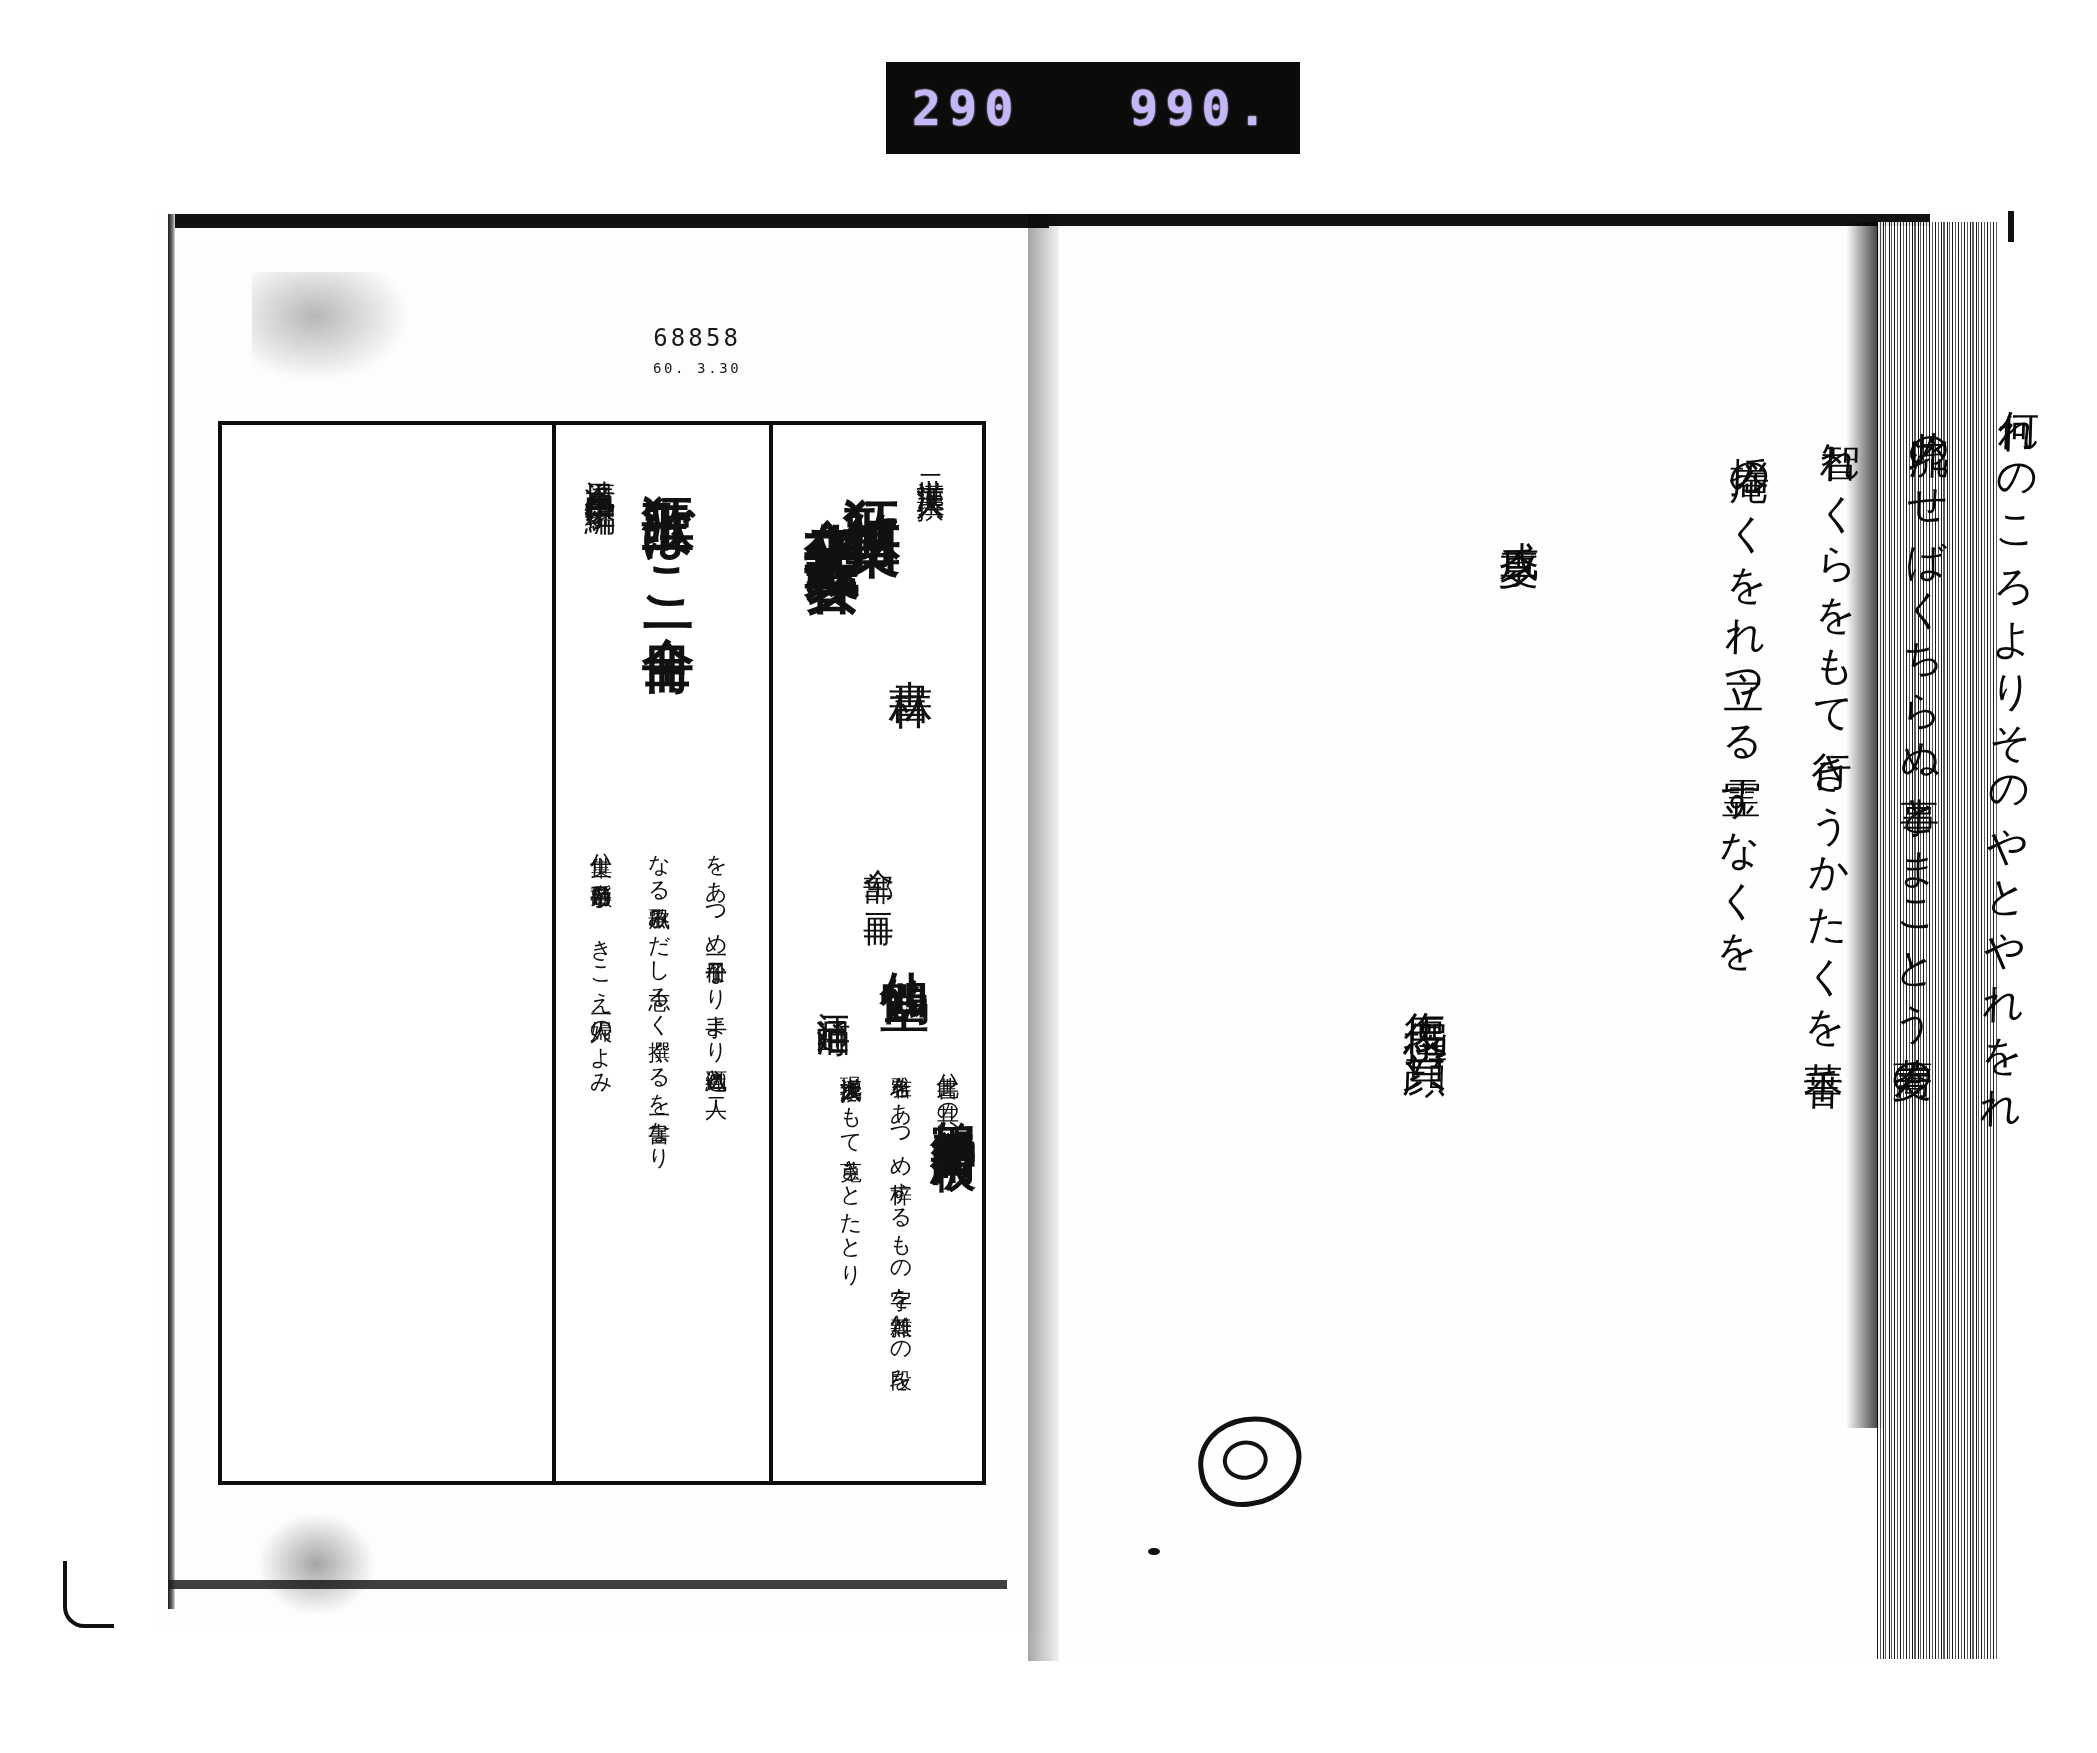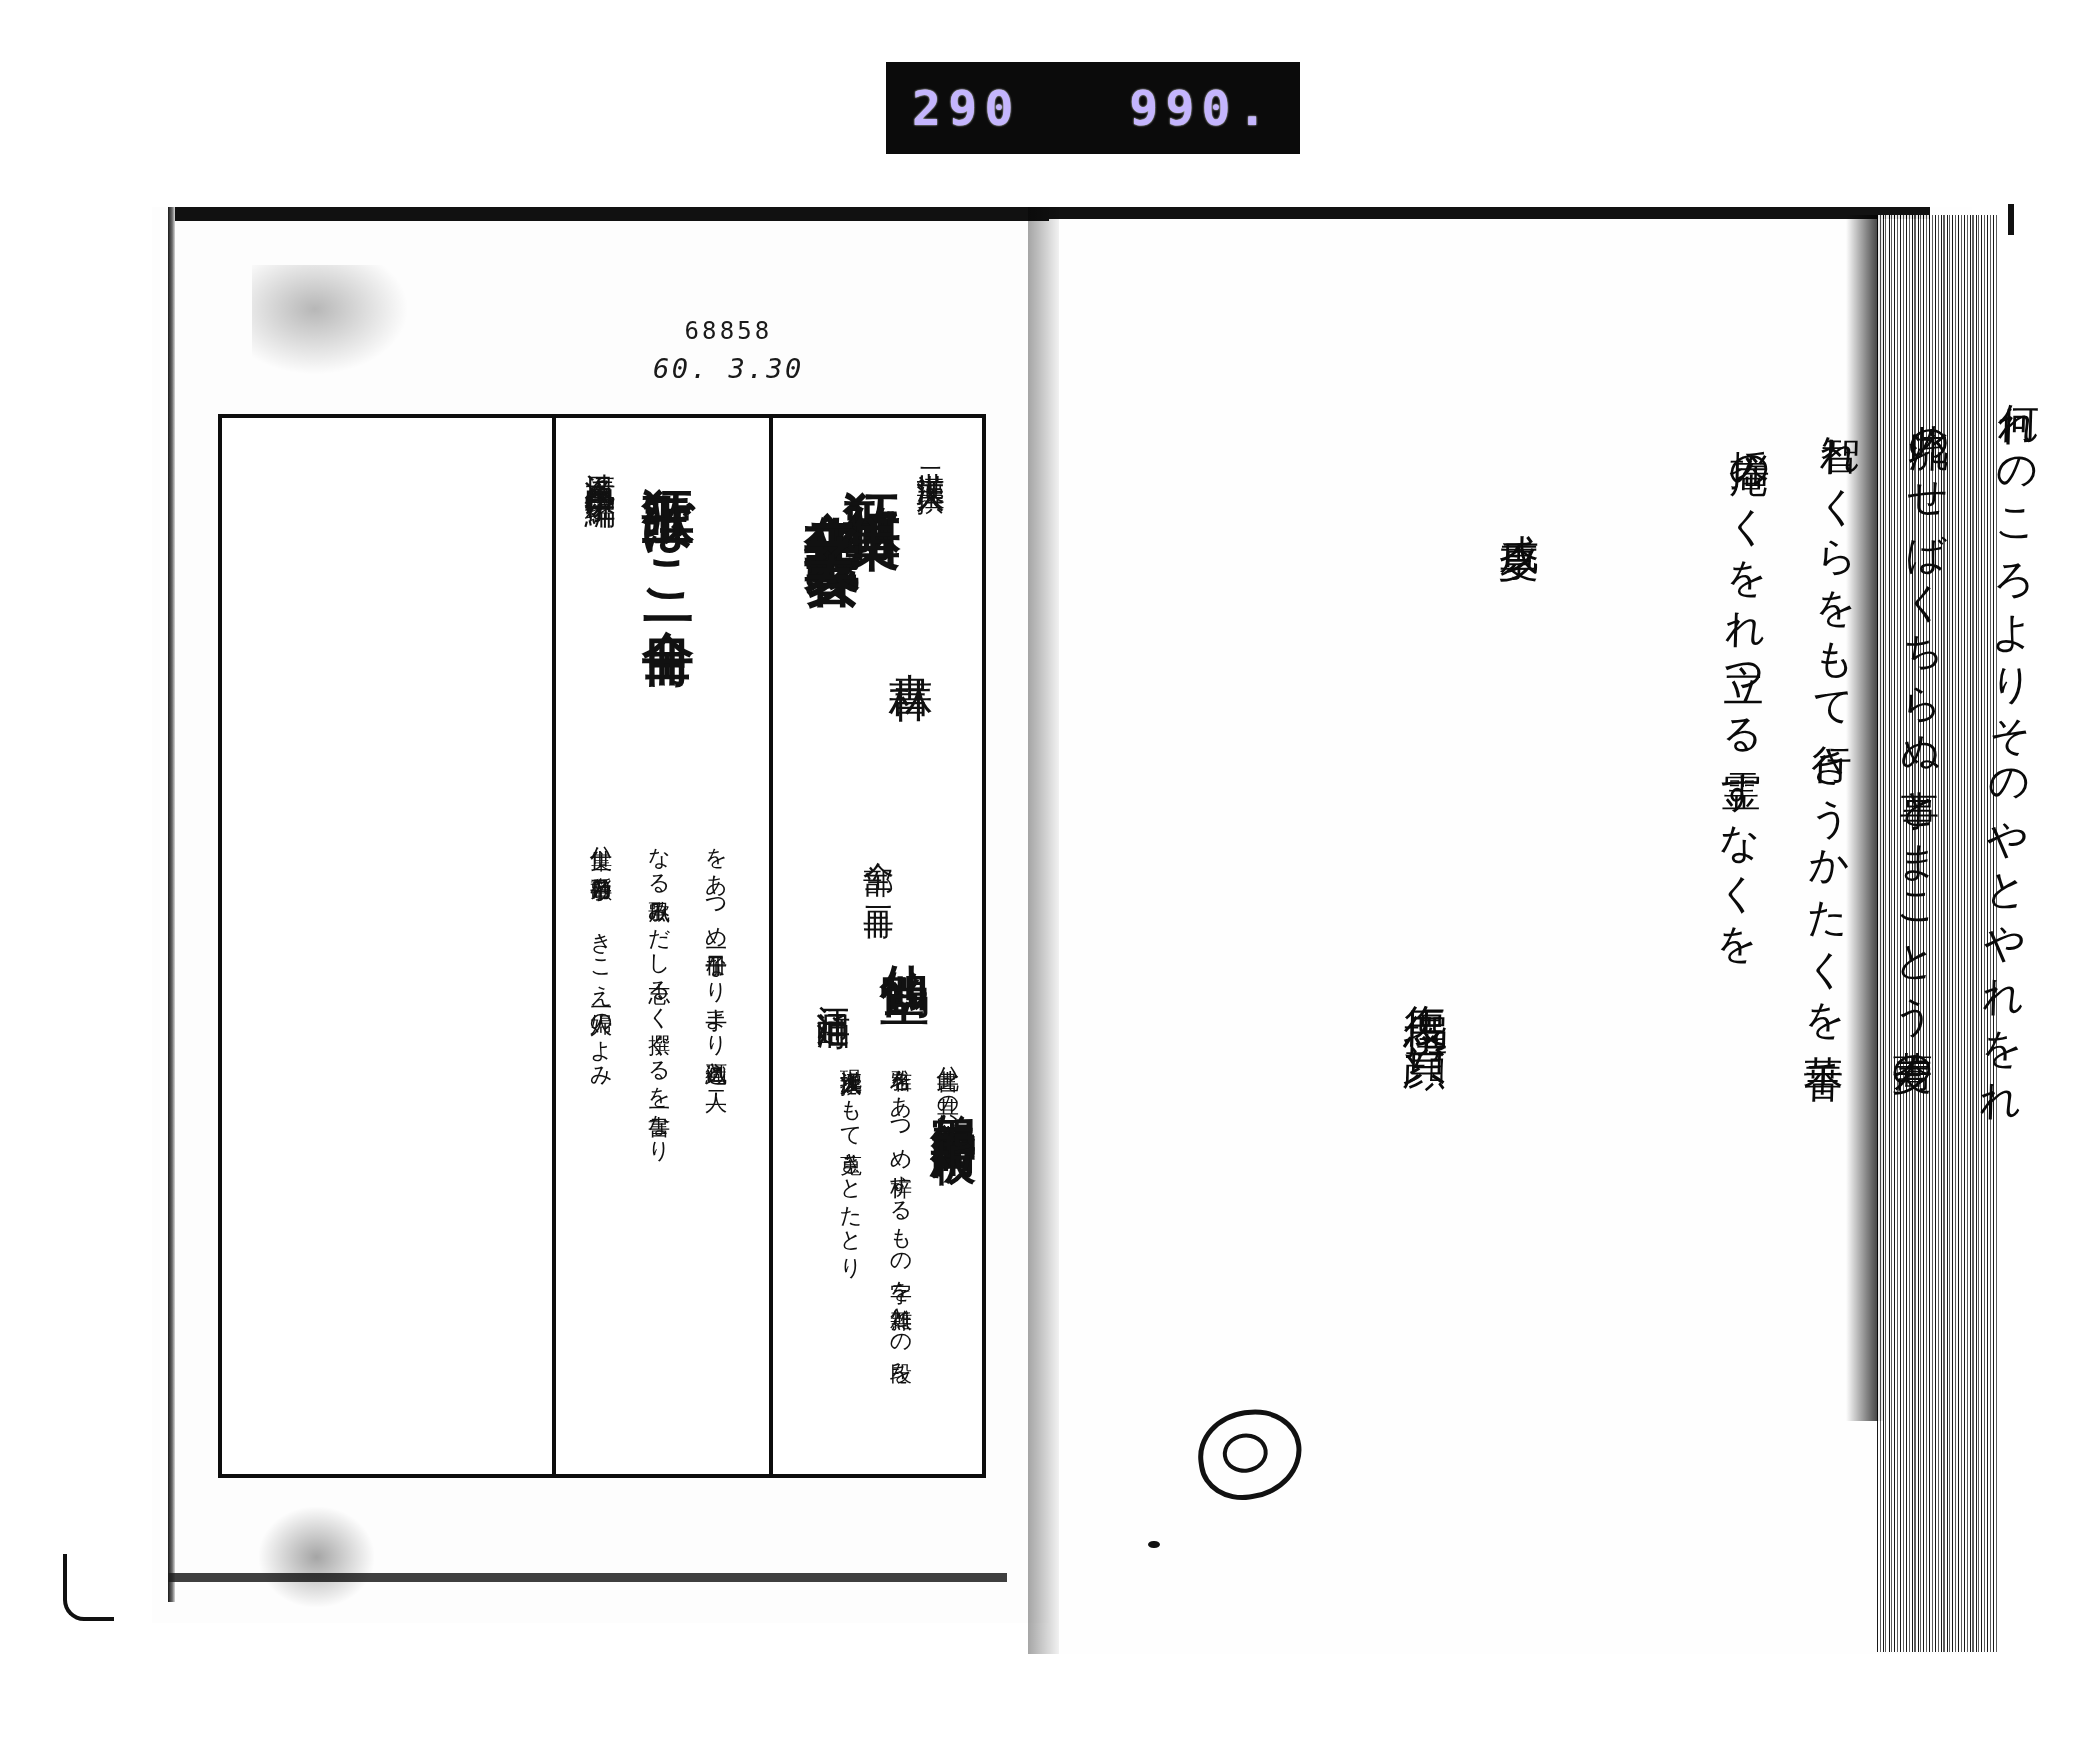--- a/index.html
+++ b/index.html
@@ -35,21 +35,21 @@
     font-size: 48px;
     letter-spacing: 7.3px;
     font-weight: 700;
     text-shadow: 0 0 2.1px #fff;
   }
 
   
   #spread {
     position: absolute;
     left: 0;
-    top: 5px;
+    top: 12px;
     width: 2097px;
     height: 1420px;
   }
 
   
   #leaf-left {
     position: absolute;
     left: 152px;
     top: 202px;
     width: 902px;
@@ -152,21 +152,21 @@
   
   #accession {
     position: absolute;
     left: 653px;
     top: 312px;
     text-align: center;
     font-family: "DejaVu Sans Mono", monospace;
     color: #1a1a1a;
   }
   #accession .acc-num { font-size: 24px; letter-spacing: 3.1px; }
-  #accession .acc-date { font-size: 27px; letter-spacing: 2.6px; margin-top: 8.4px; font-style: italic; }
+  #accession .acc-date { font-size: 14px; letter-spacing: 2.6px; margin-top: 8.4px; }
 
   
   #colophon {
     position: absolute;
     left: 218px;
     top: 409px;
     width: 768px;
     height: 1064px;
     border: 4.7px solid #0d0d0d;
     background: #ffffff;

